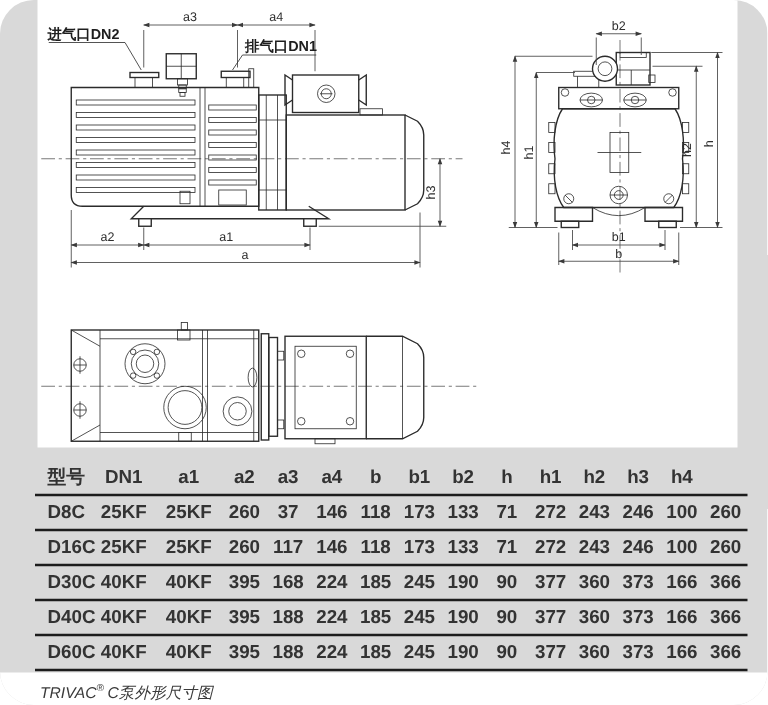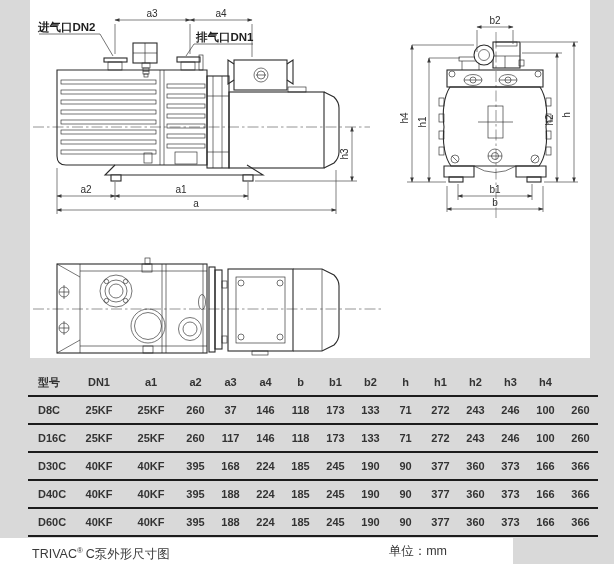--- a/index.html
+++ b/index.html
@@ -1,37 +1,37 @@
 <!DOCTYPE html>
 <html><head>
 <meta charset="utf-8">
 <style>
   html,body{margin:0;padding:0;}
   .page{position:relative;width:614px;height:564px;background:#d9d9d9;overflow:hidden;
-        font-family:"Liberation Sans","DejaVu Sans",sans-serif;}
+        font-family:"Liberation Sans","DejaVu Sans",sans-serif;border-radius:27px;}
   .drawing-panel{position:absolute;left:30px;top:0;width:560px;height:358px;background:#ffffff;}
   .drawing-svg{position:absolute;left:0;top:0;}
   
   .ol{stroke:#2b2b2b;fill:none;stroke-width:1.1;}
   .olw{stroke:#2b2b2b;fill:#ffffff;stroke-width:1.1;}
   .th{stroke:#2b2b2b;fill:none;stroke-width:0.65;}
   .dim{stroke:#4a4a4a;fill:none;stroke-width:0.7;}
   .diml{stroke:#4a4a4a;fill:none;stroke-width:0.7;marker-start:url(#ar);marker-end:url(#ar);}
   .cl{stroke:#5a5a5a;fill:none;stroke-width:0.65;stroke-dasharray:11 3 2.5 3;}
   .dtx{font-size:10px;fill:#2e2e2e;}
   .lbl{font-size:11.5px;font-weight:bold;fill:#1e1e1e;}
   
   .dim-table{position:absolute;left:28px;top:369px;width:570px;color:#333;}
   .trow{display:grid;grid-template-columns:46px 50px 54px repeat(12,1fr);
         height:26px;line-height:26px;align-items:center;
-        border-bottom:2px solid #1c1c1c;font-size:11px;font-weight:bold;}
+        border-bottom:2px solid #1c1c1c;font-size:15px;font-weight:bold;}
   .trow .c{text-align:center;white-space:nowrap;}
   .trow .c:first-child{text-align:left;padding-left:10px;}
   
-  .footer{position:absolute;left:0;top:538px;width:513px;height:26px;background:#ffffff;}
+  .footer{position:absolute;left:0;top:538px;width:614px;height:26px;background:#ffffff;font-style:italic;}
   .caption{position:absolute;left:32px;top:0;height:26px;line-height:26px;font-size:12.5px;color:#3a3a3a;}
   .caption sup{font-size:8px;}
   .caption .cap-rest{margin-left:3px;}
   .unit{position:absolute;right:66px;top:0;height:26px;line-height:26px;font-size:12.5px;color:#3a3a3a;}
 </style>
 </head>
 <body>
 
 <div class="page">
 
@@ -418,16 +418,15 @@
       <div class="c">373</div>
       <div class="c">166</div>
       <div class="c">366</div>
     </div>
   </div>
 
   <div class="footer">
     <div class="caption">
       <span>TRIVAC</span><sup>®</sup><span class="cap-rest">C泵外形尺寸图</span>
     </div>
-    <div class="unit">单位：mm</div>
   </div>
 
 </div>
 
 </body></html>

